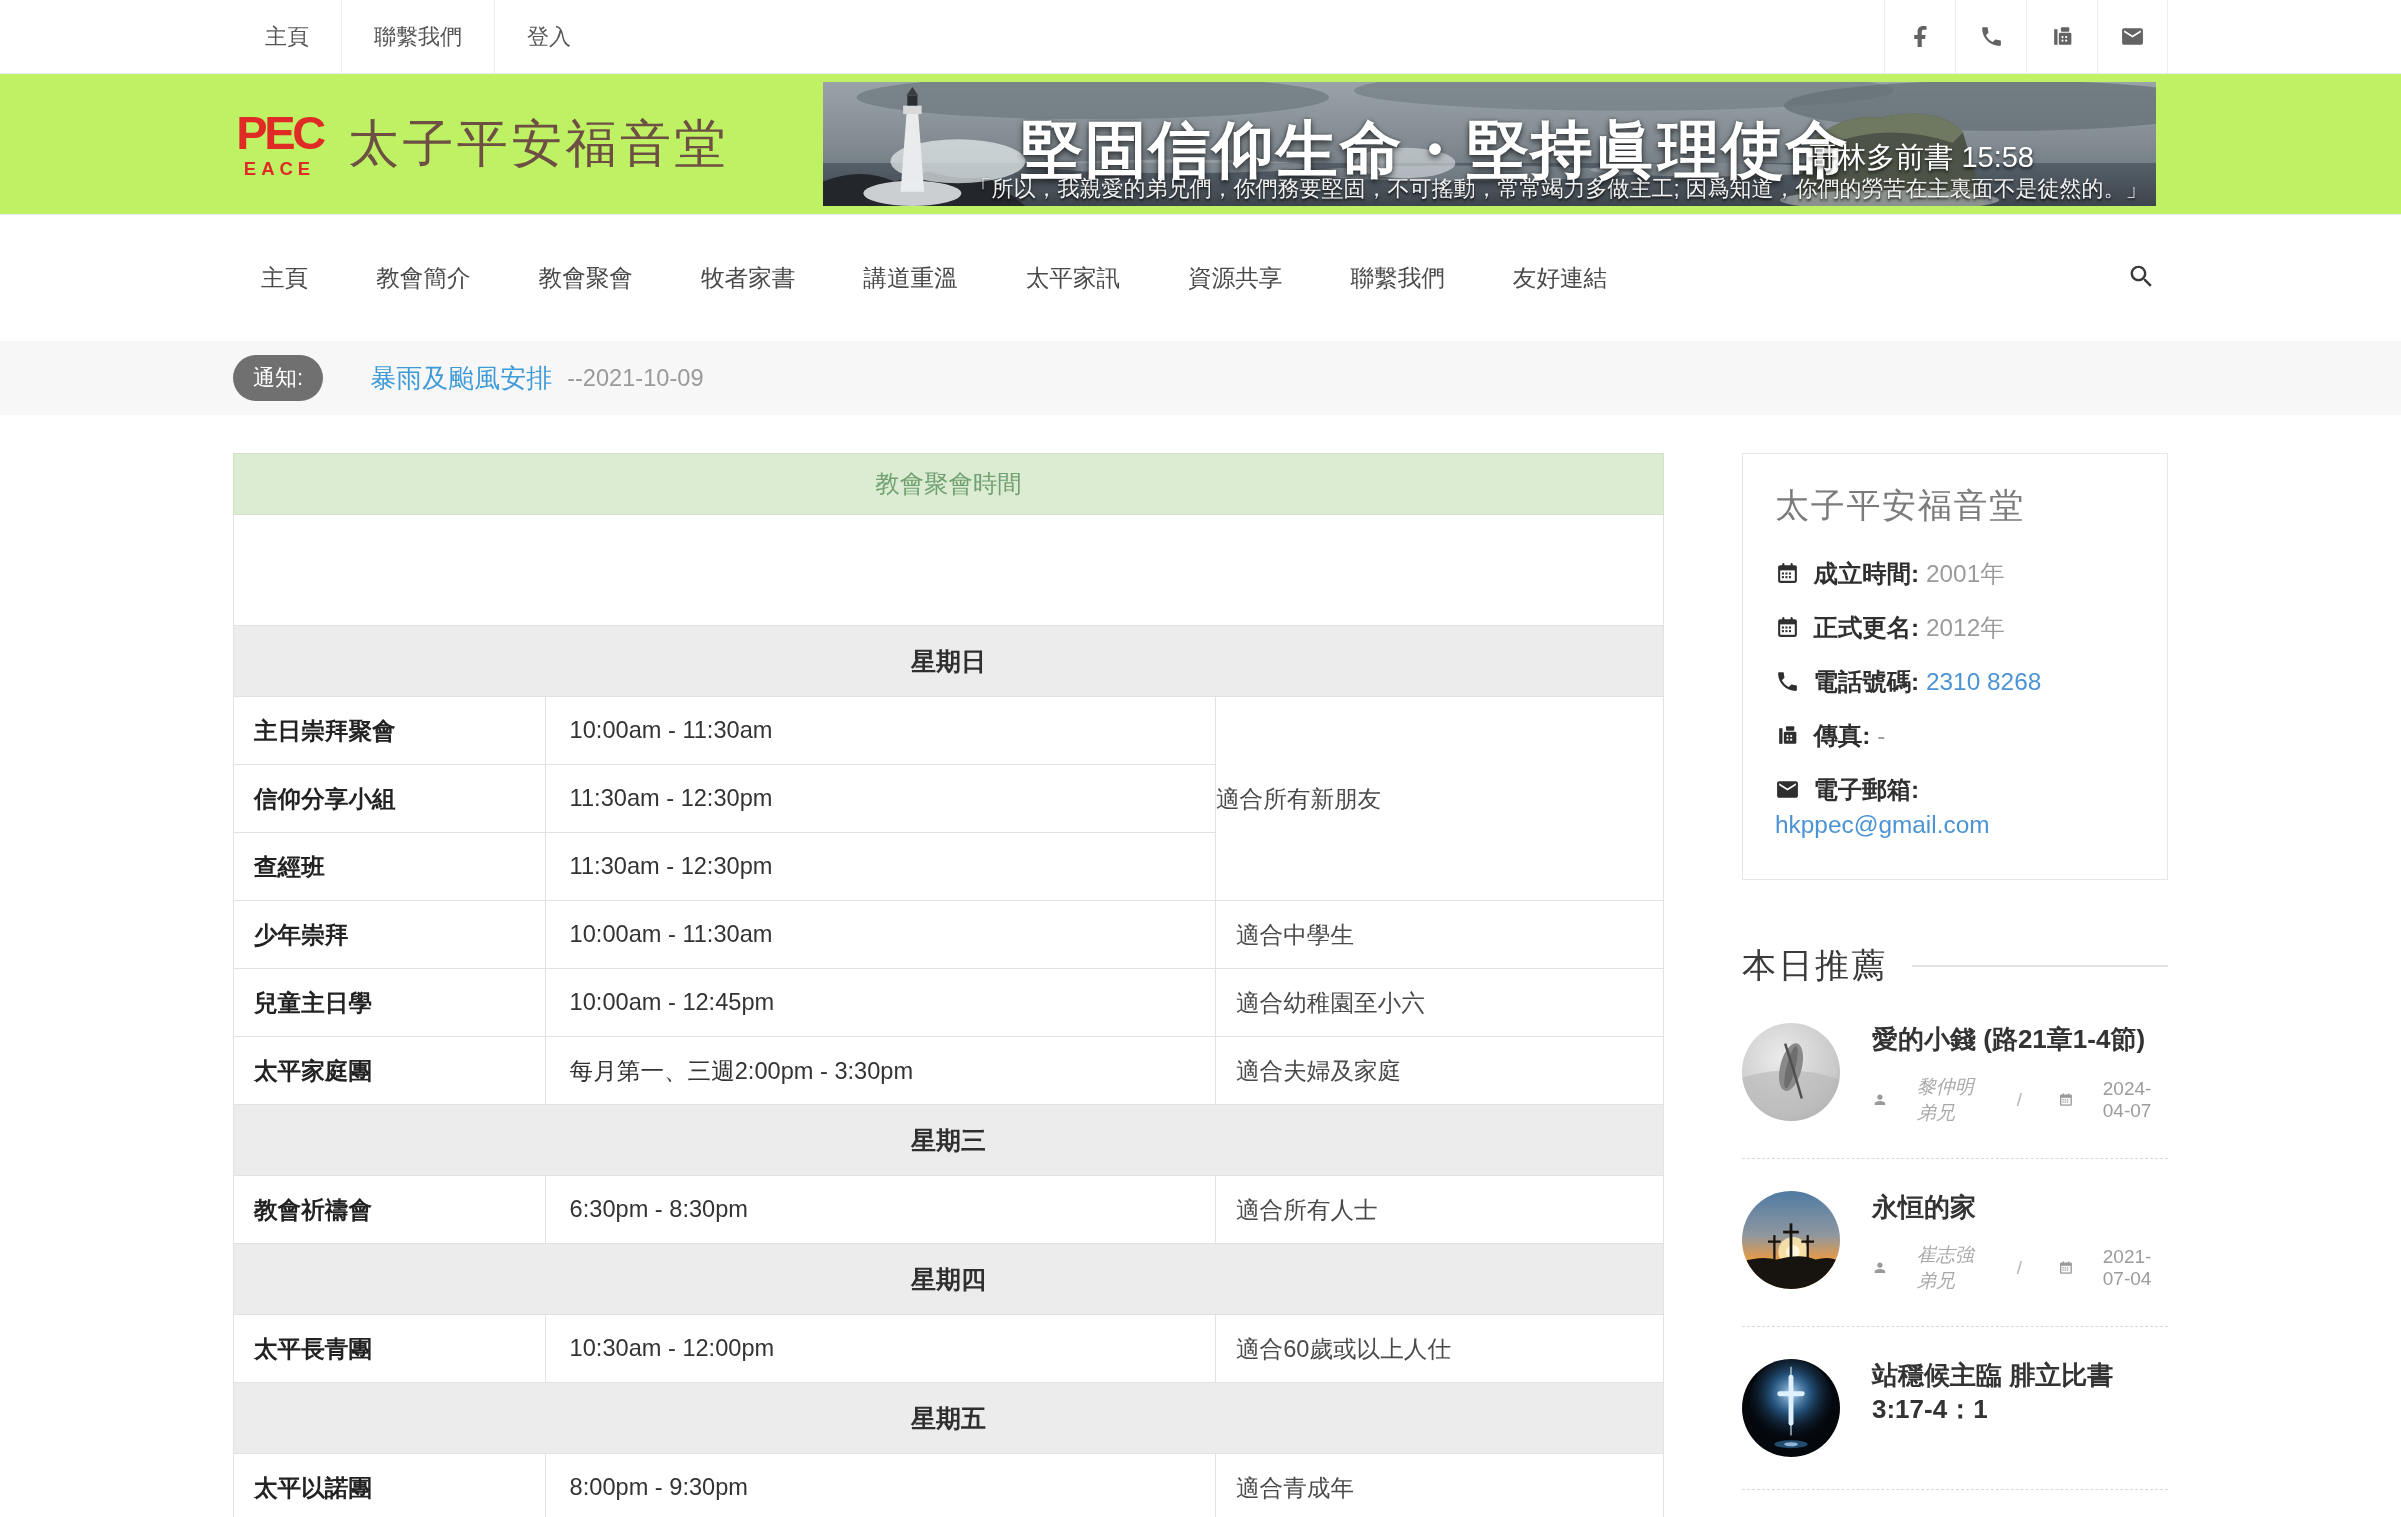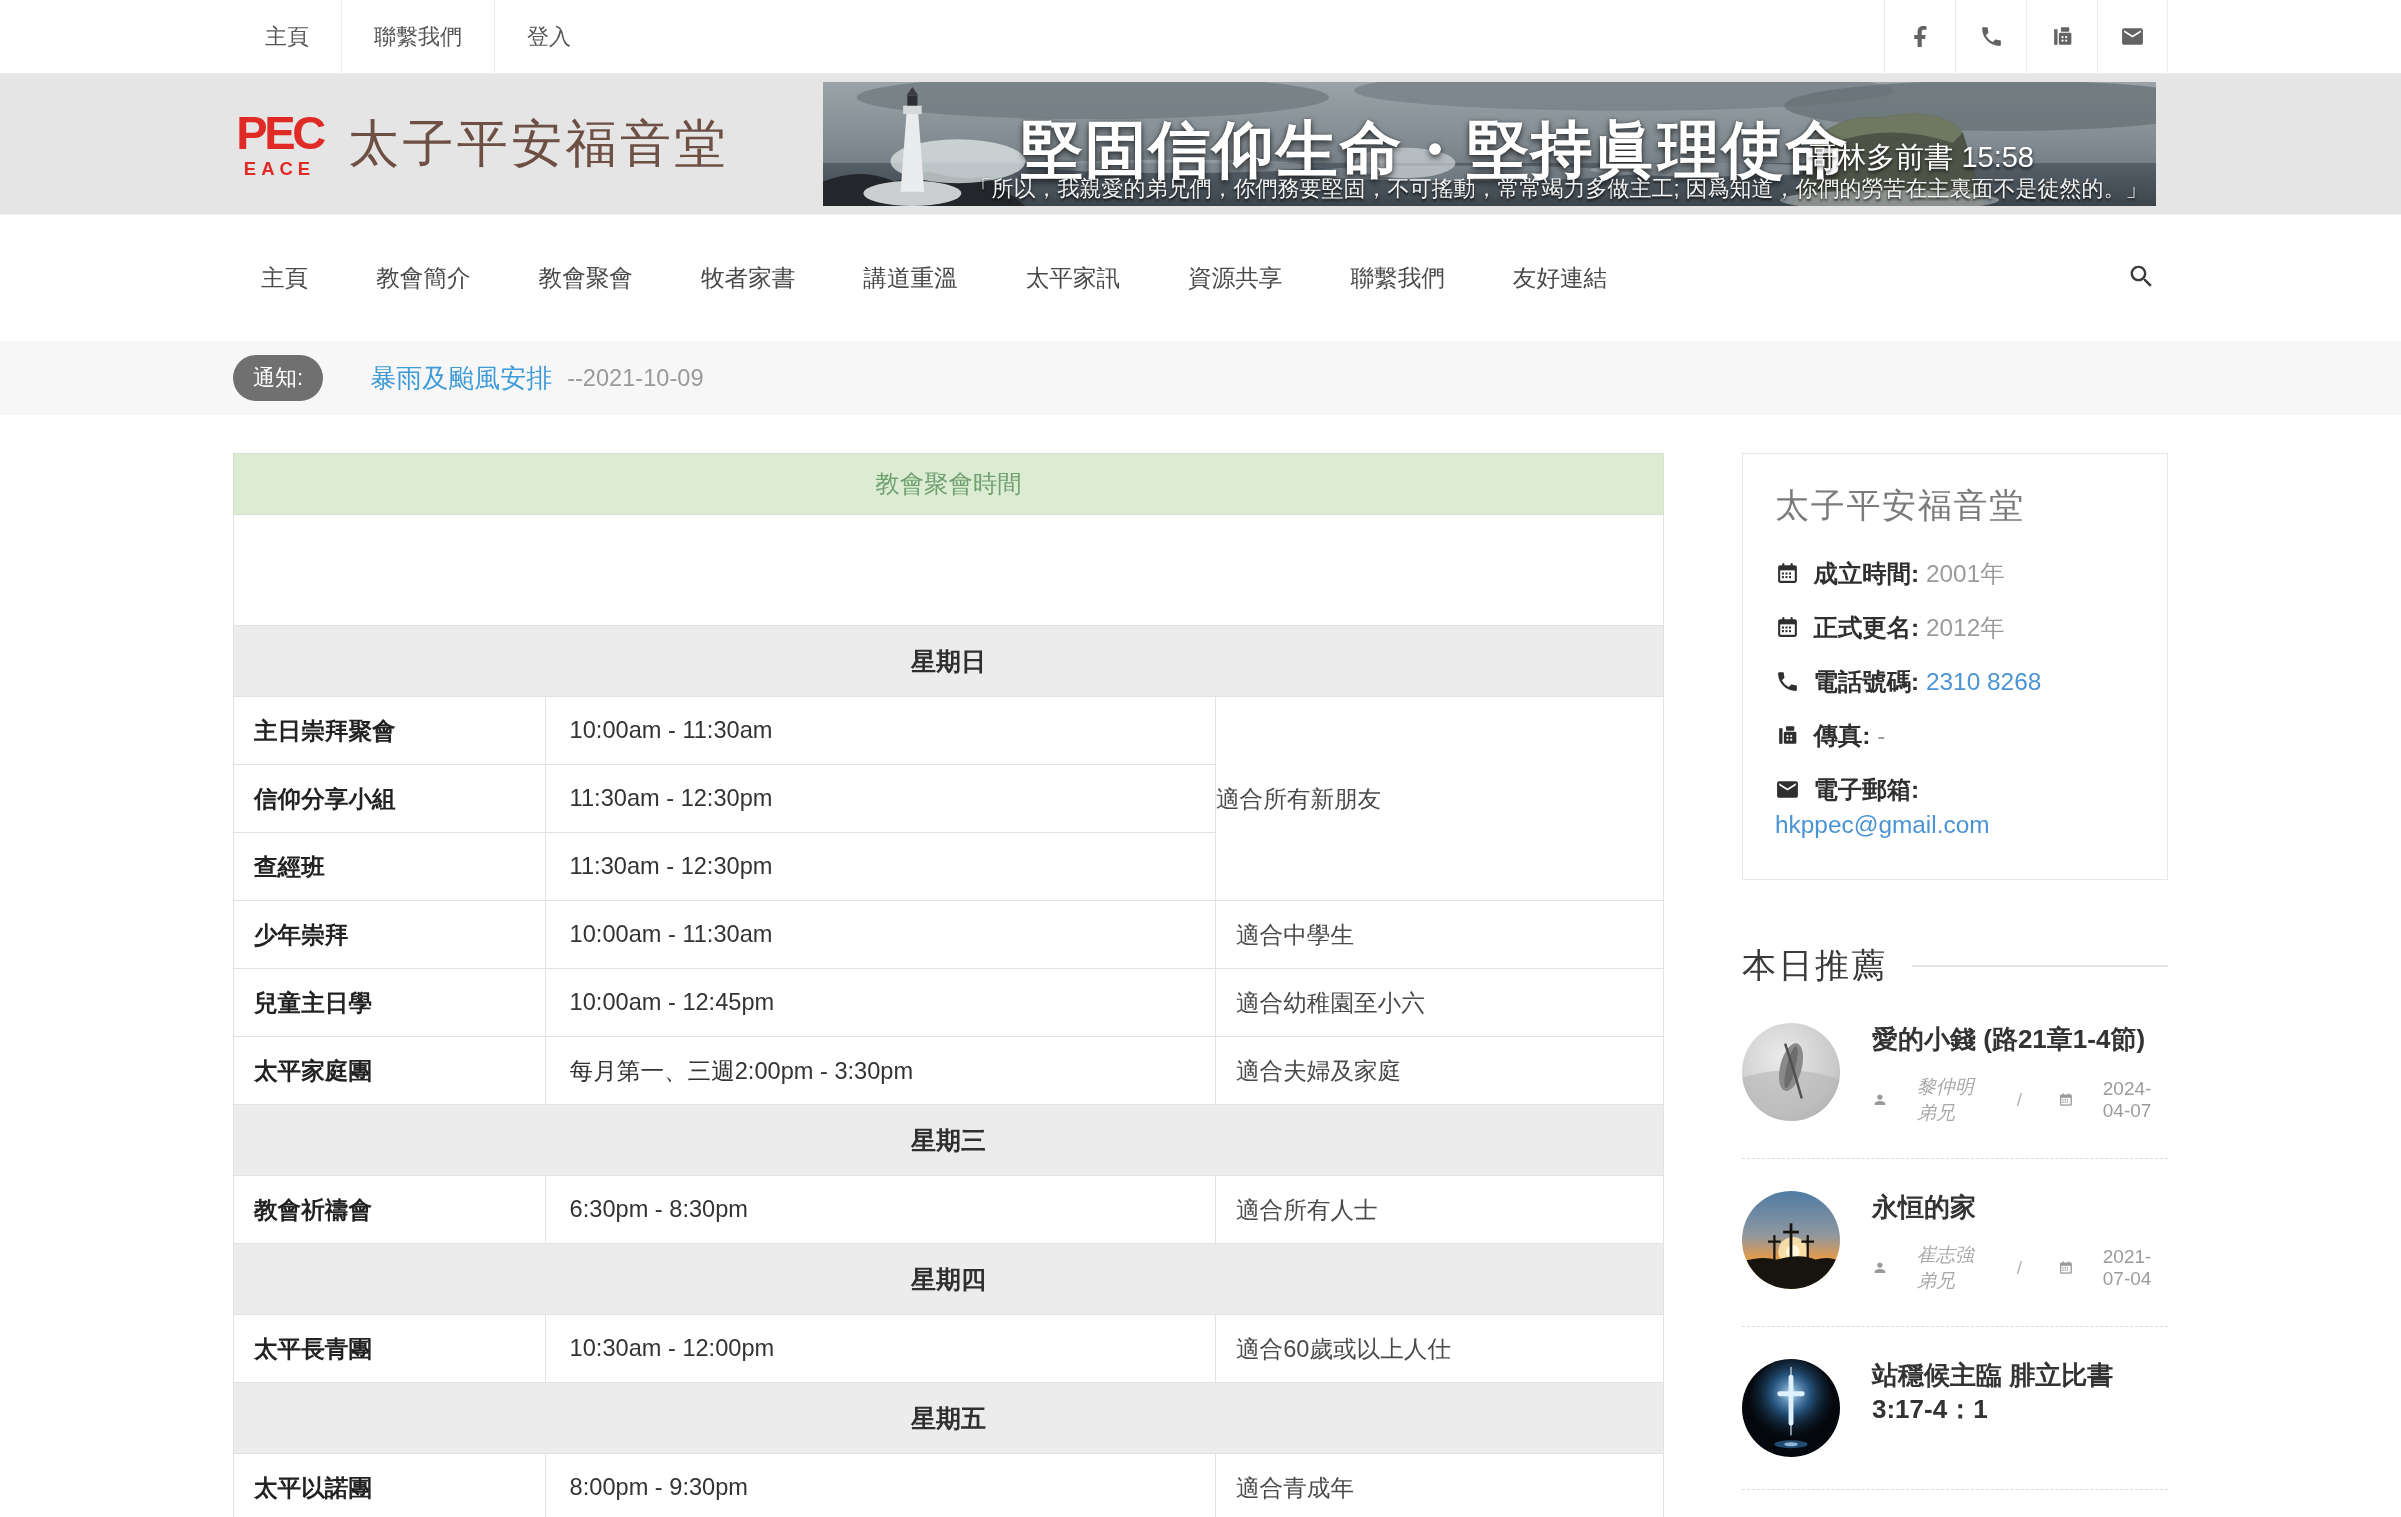--- a/index.html
+++ b/index.html
@@ -13,21 +13,21 @@
   .topbar { height:74px; background:#fff; border-bottom:0.8px solid #ececec; }
   .topbar-inner { display:flex; justify-content:space-between; height:100%; }
   .topbar-links { display:flex; height:100%; }
   .topbar-links a { display:flex; align-items:center; padding:0 32px; font-size:22px; color:#555; }
   .topbar-links a + a { border-left:0.8px solid #ececec; }
   .topbar-icons { display:flex; height:100%; }
   .icon-cell { width:71px; display:flex; align-items:center; justify-content:center; border-left:0.8px solid #ececec; color:#636363; cursor:pointer; }
   .icon-cell:last-child { border-right:0.8px solid #ececec; }
 
   
-  .header { height:141px; background:#e5e5e5; border-bottom:0.8px solid #eee; }
+  .header { height:141px; background:#bef264; border-bottom:0.8px solid #eee; }
   .header-inner { height:100%; position:relative; display:flex; align-items:center; }
   .brand { display:flex; align-items:center; cursor:pointer; }
   .logo { width:93px; text-align:center; color:#e02a26; line-height:1; }
   .logo-large { font-size:47px; font-weight:800; letter-spacing:-3.4px; }
   .logo-small { font-size:18.5px; font-weight:800; letter-spacing:5px; margin-top:4px; }
   .site-title { font-size:51px; color:#6d4f43; margin-left:22px; letter-spacing:3.4px; white-space:nowrap; }
   .banner { position:absolute; left:590px; top:8.4px; width:1333px; height:124px; overflow:hidden; background:#7e888e; }
   .banner .scene { position:absolute; left:0; top:0; width:100%; height:100%; }
   .banner-headline { position:absolute; left:198px; top:26px; font-size:62px; font-weight:700; color:#fff;
     text-shadow:0 3.4px 6.7px rgba(0,0,0,.65), 0 0 2.5px rgba(0,0,0,.4); letter-spacing:1.7px; white-space:nowrap; }

